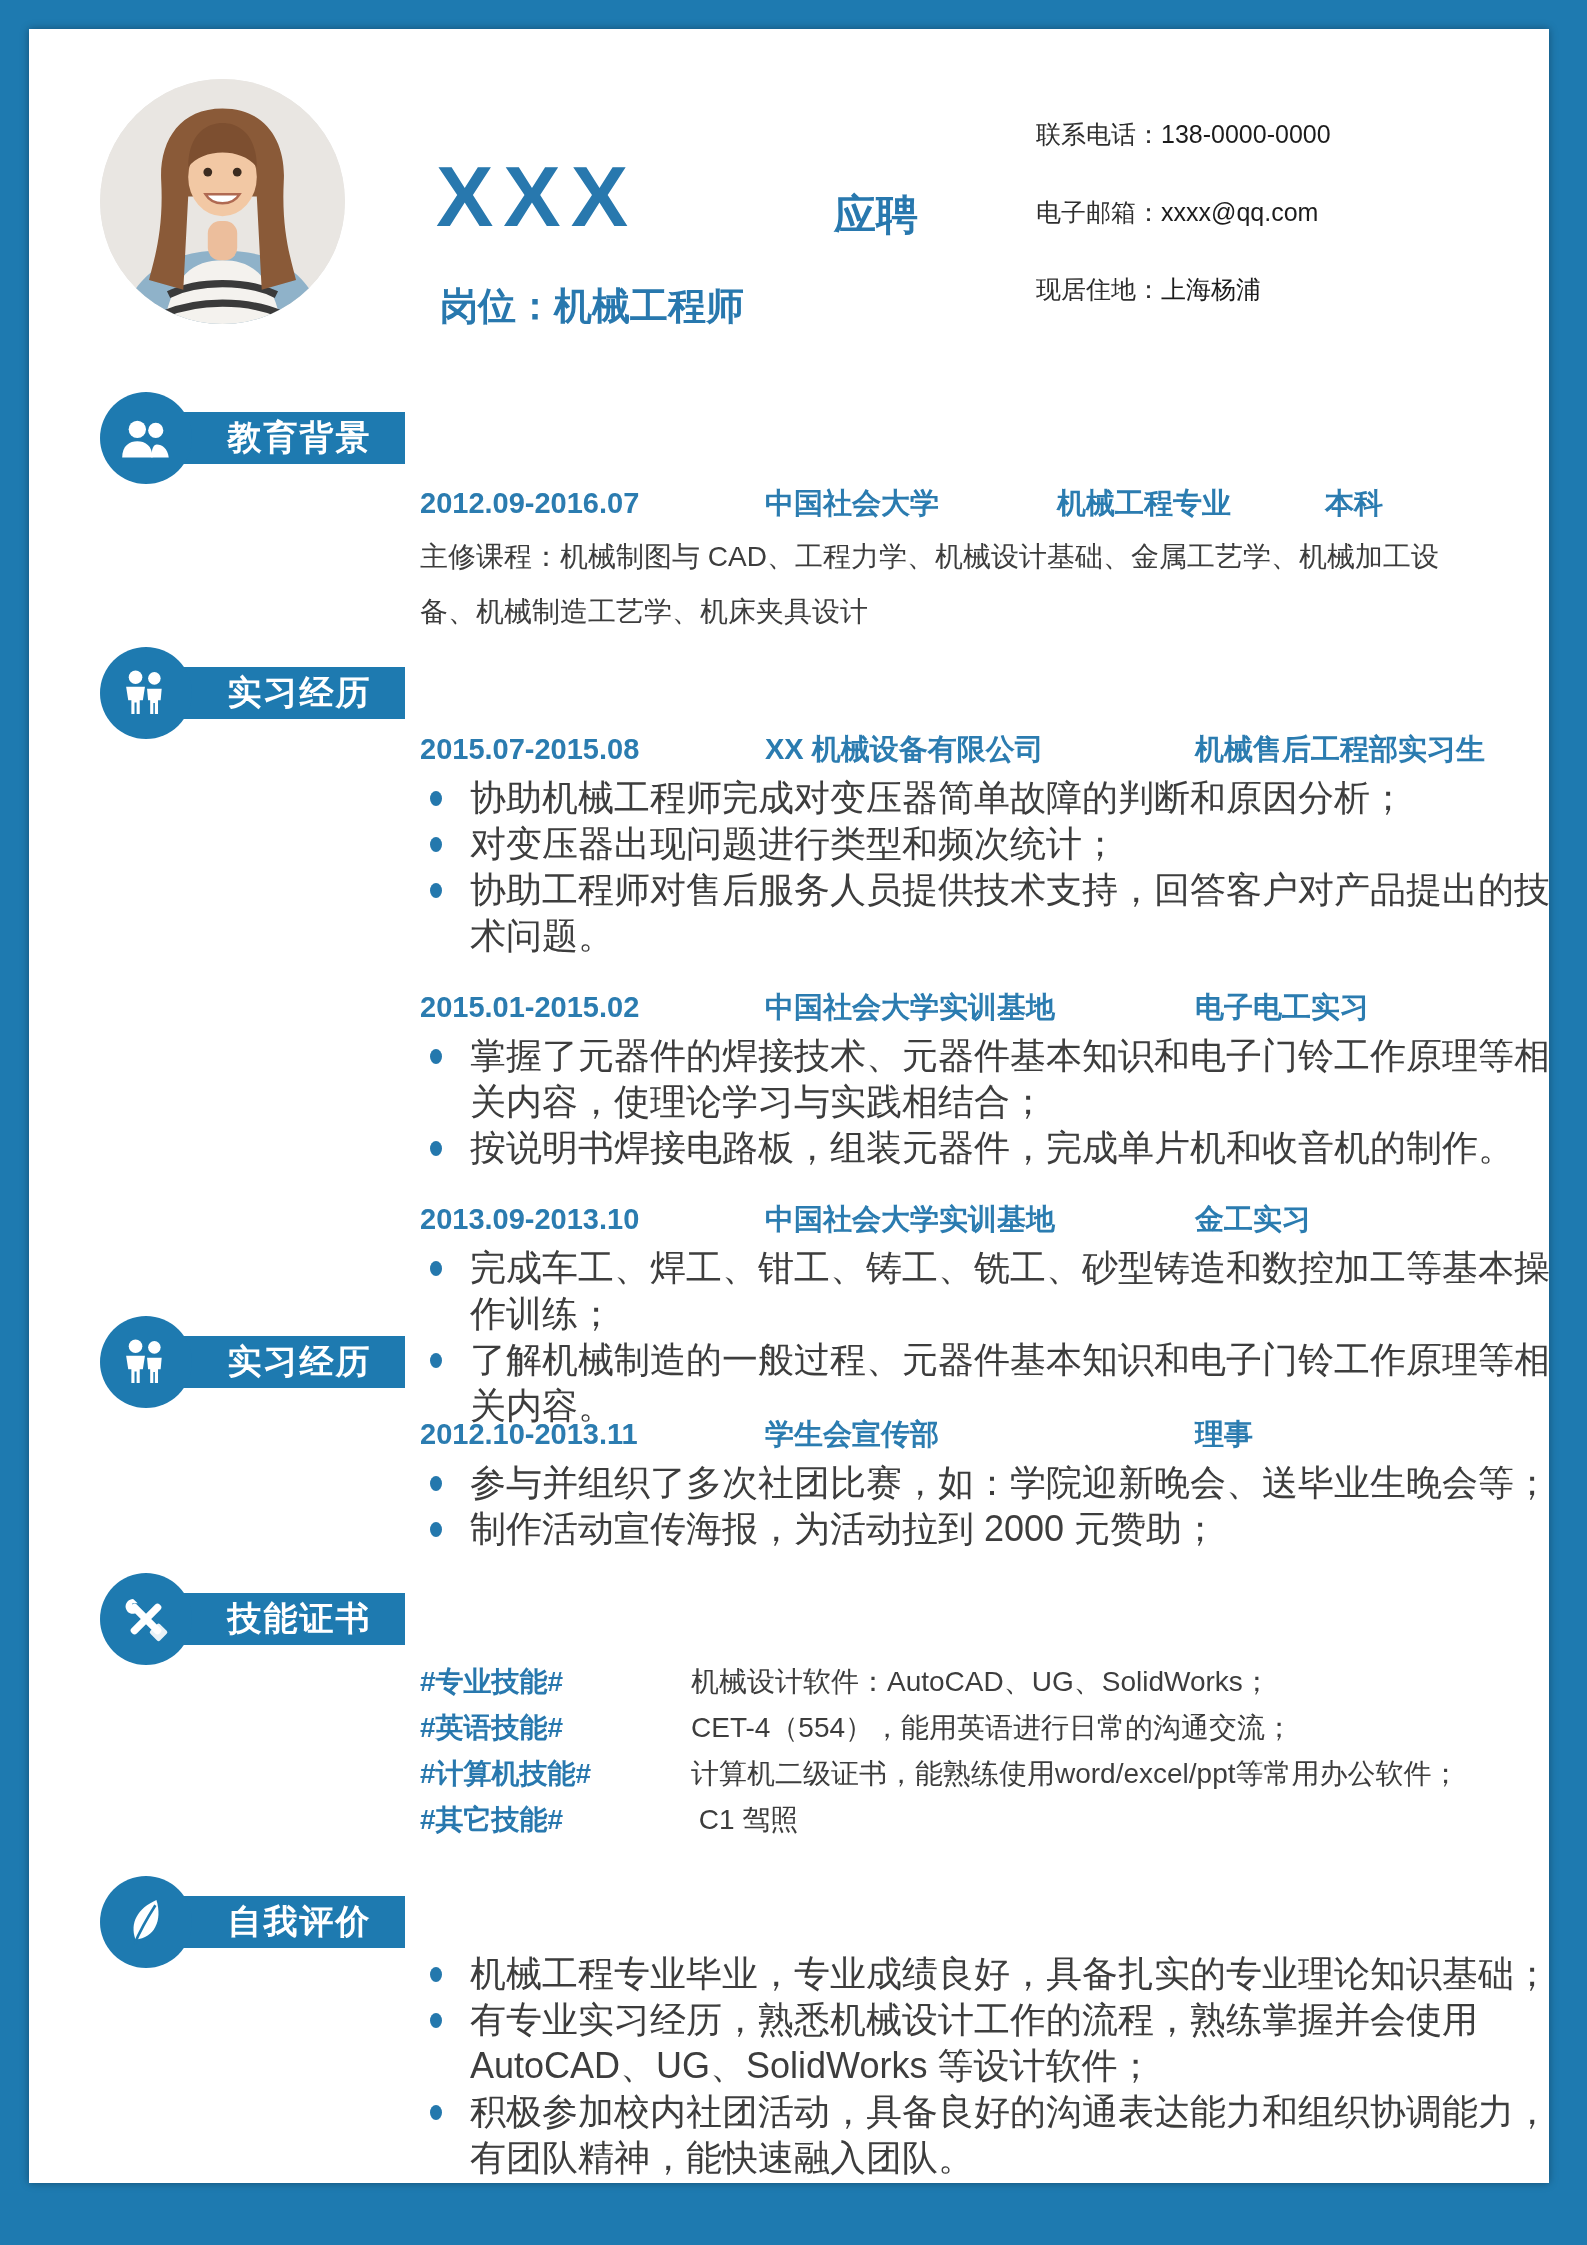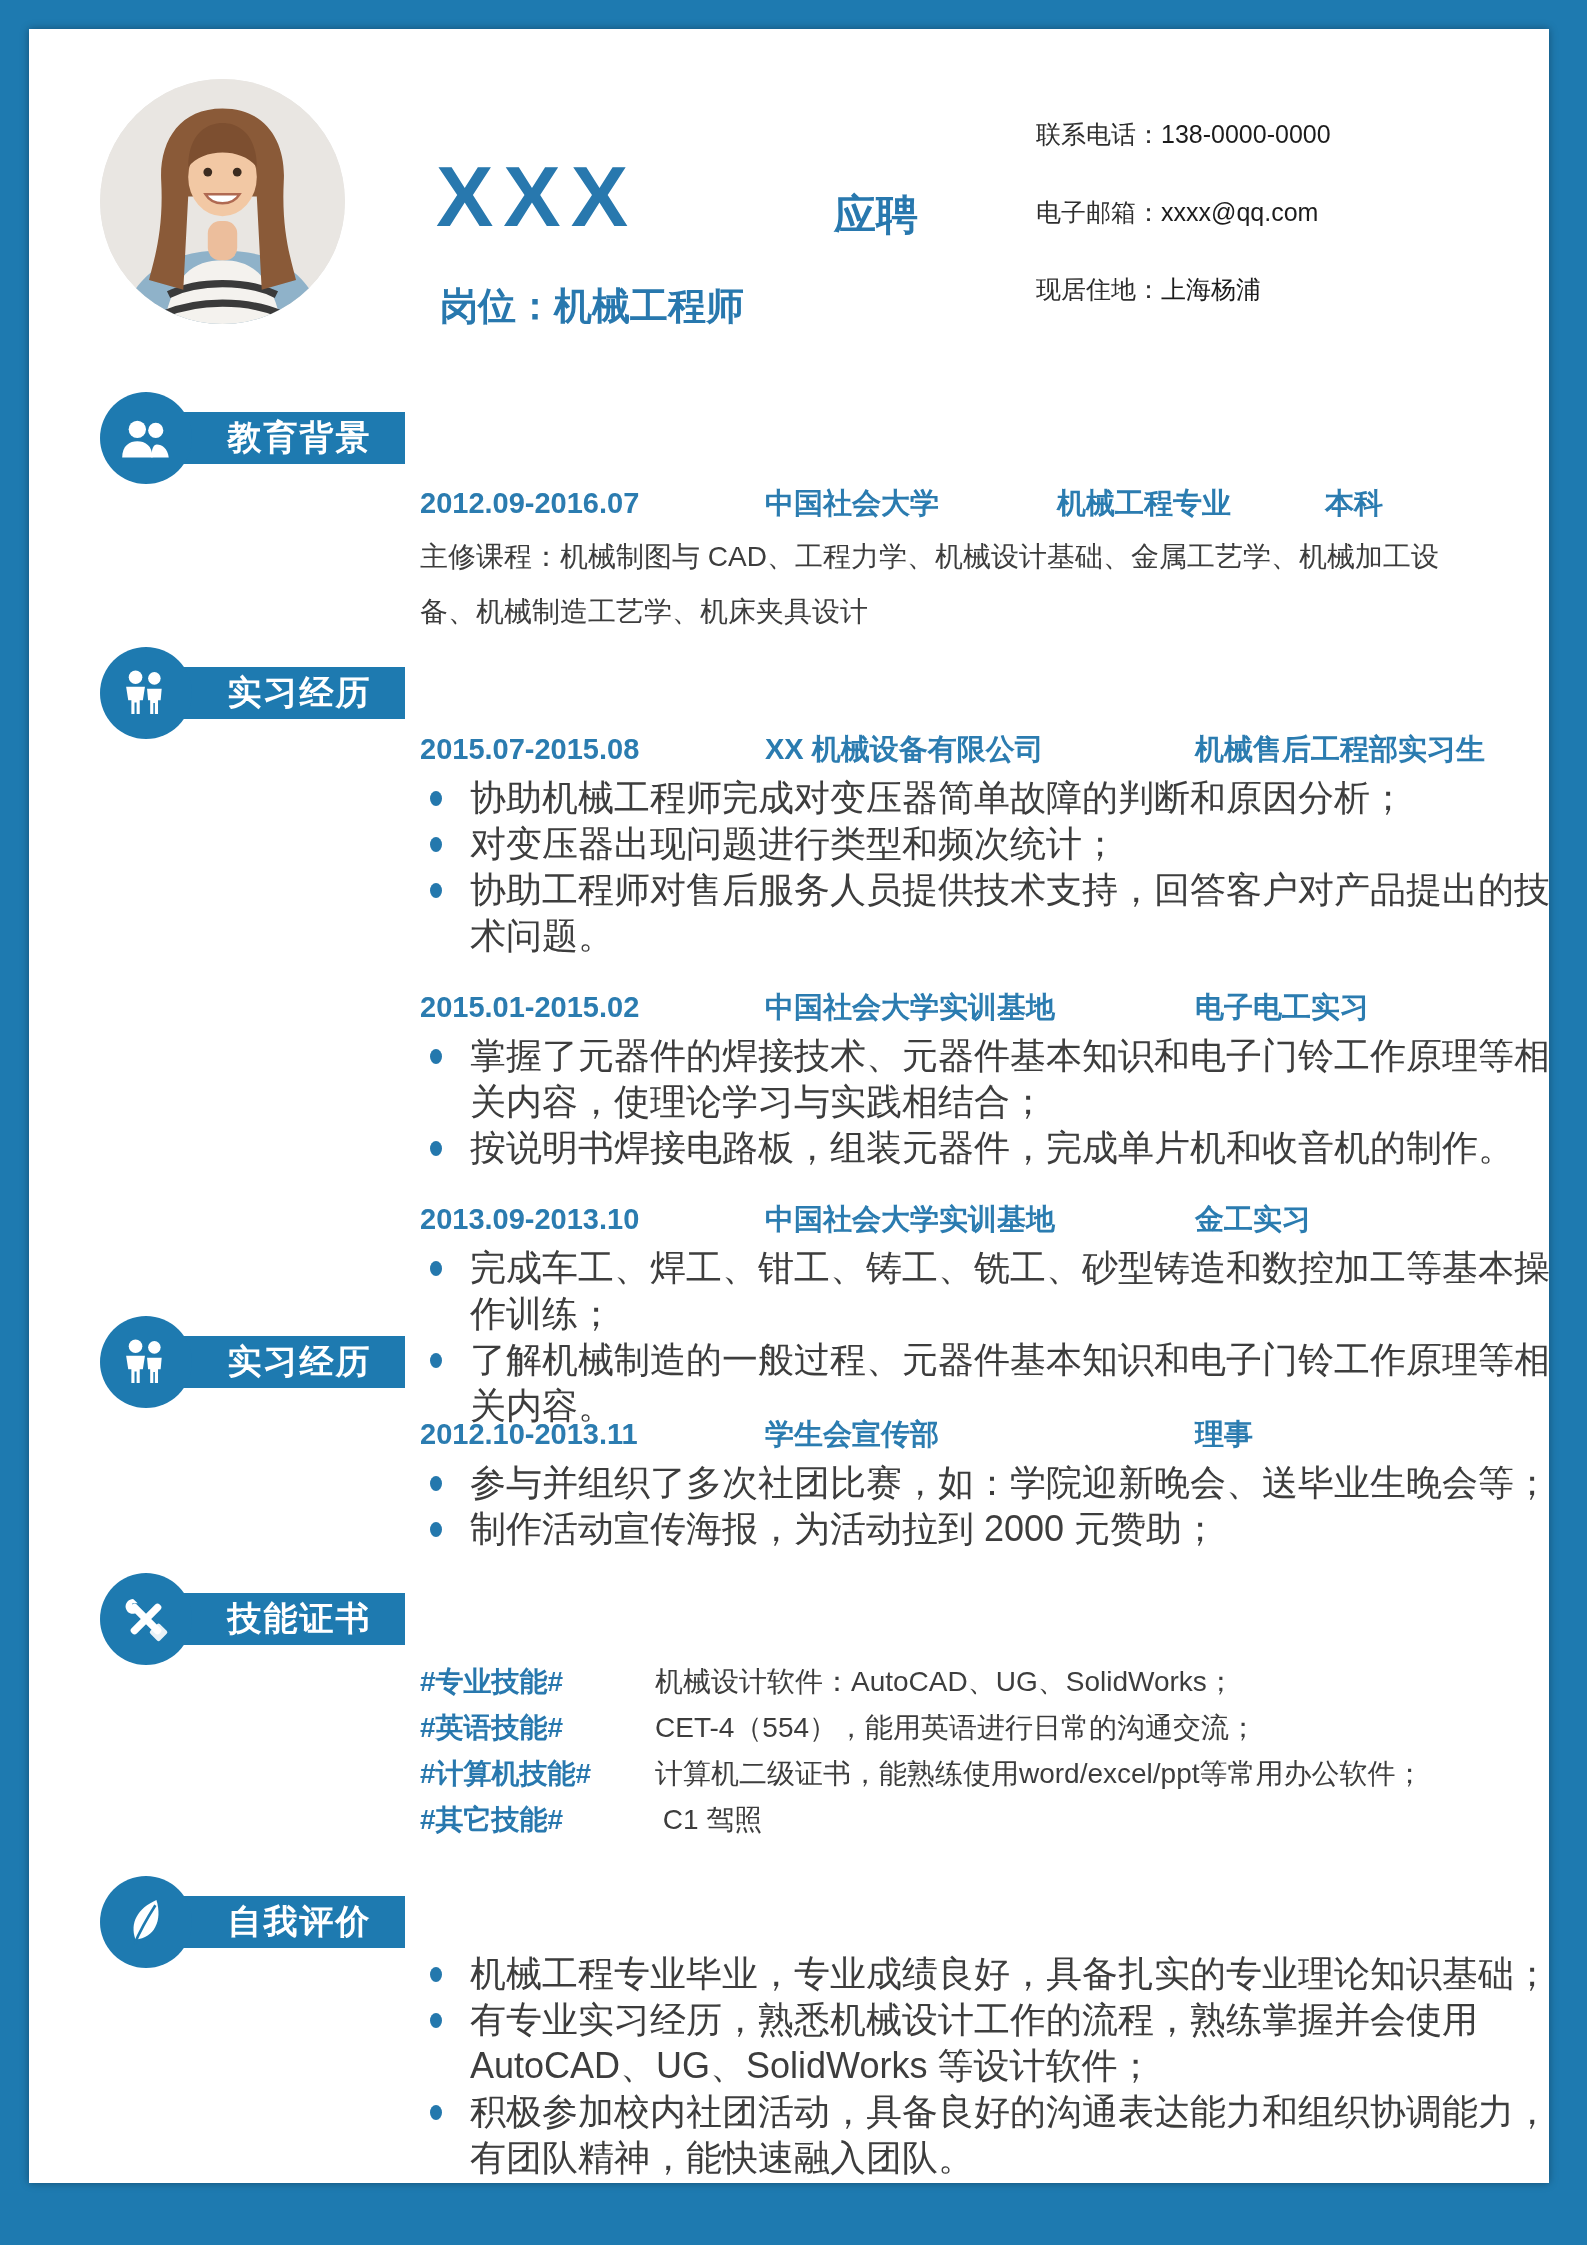--- a/index.html
+++ b/index.html
@@ -70,21 +70,21 @@
     position:relative; padding-left:50px;
     font-size:36px; color:#3d3d3d; line-height:46px;
   }
   .bullets li::before {
     content:""; position:absolute; left:10px; top:16px;
     width:12px; height:15px; border-radius:50%;
     background:#2478ad;
   }
   .edu-detail { font-size:28px; color:#3d3d3d; line-height:55px; margin-top:4px; width:1045px; }
   
-  .skill-row { display:grid; grid-template-columns:235px 1fr; line-height:46px; }
+  .skill-row { display:grid; grid-template-columns:235px 1fr; line-height:46px;gap:36px; }
   .skill-label { color:#2878ae; font-weight:bold; font-size:28px; white-space:nowrap; }
   .skill-value { color:#3d3d3d; font-size:28px; white-space:pre; }
 </style>
 </head>
 <body>
 
 <div class="page">
 
   <div class="photo">
     <svg viewBox="0 0 100 100">

